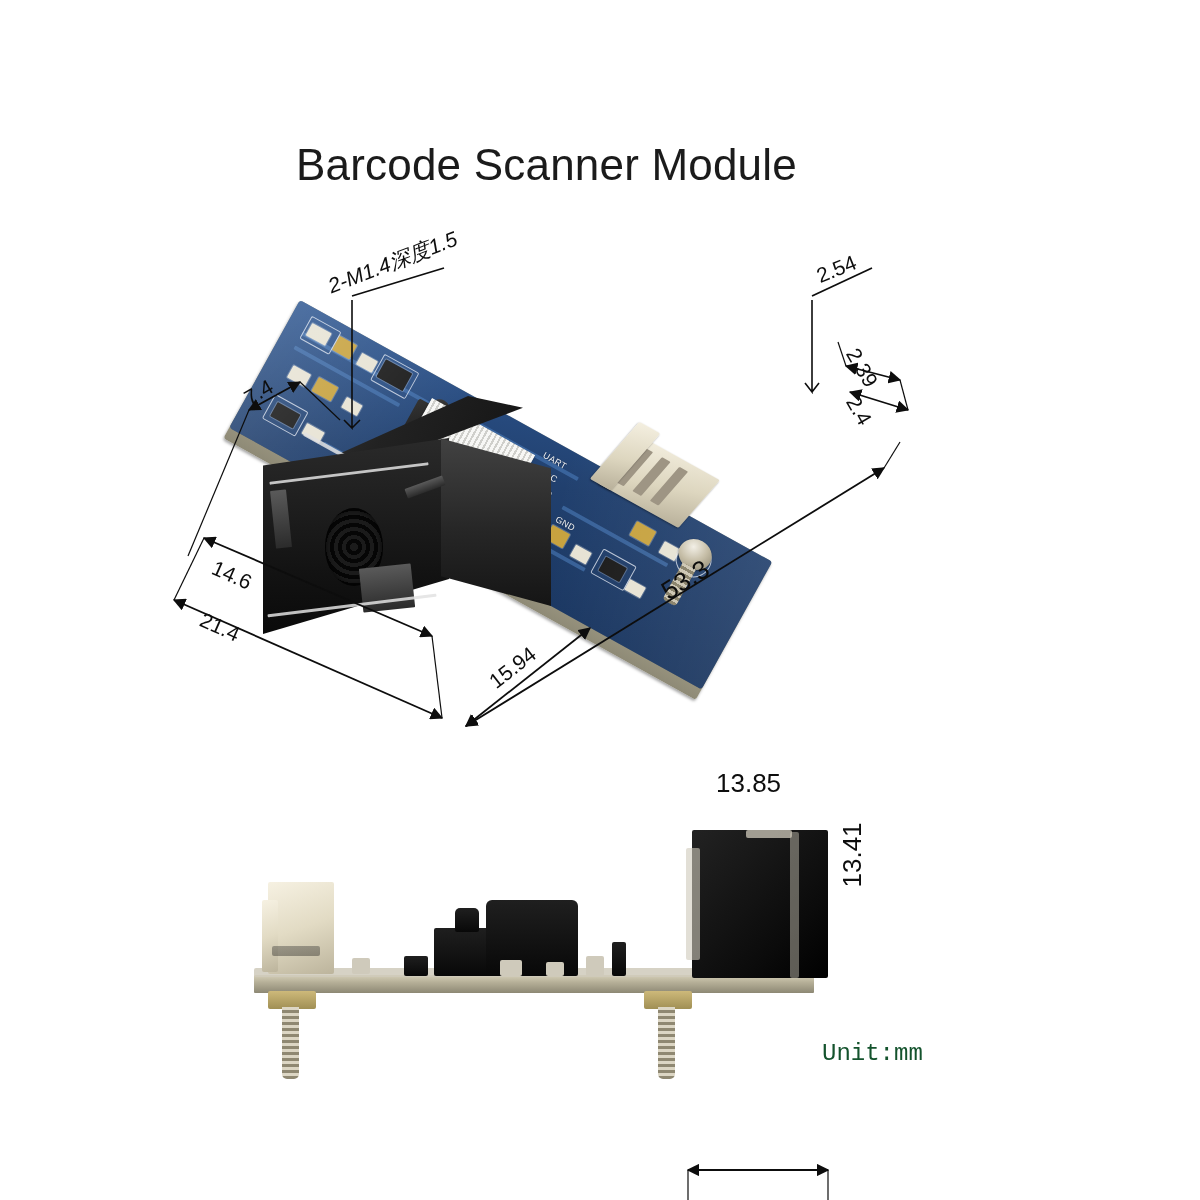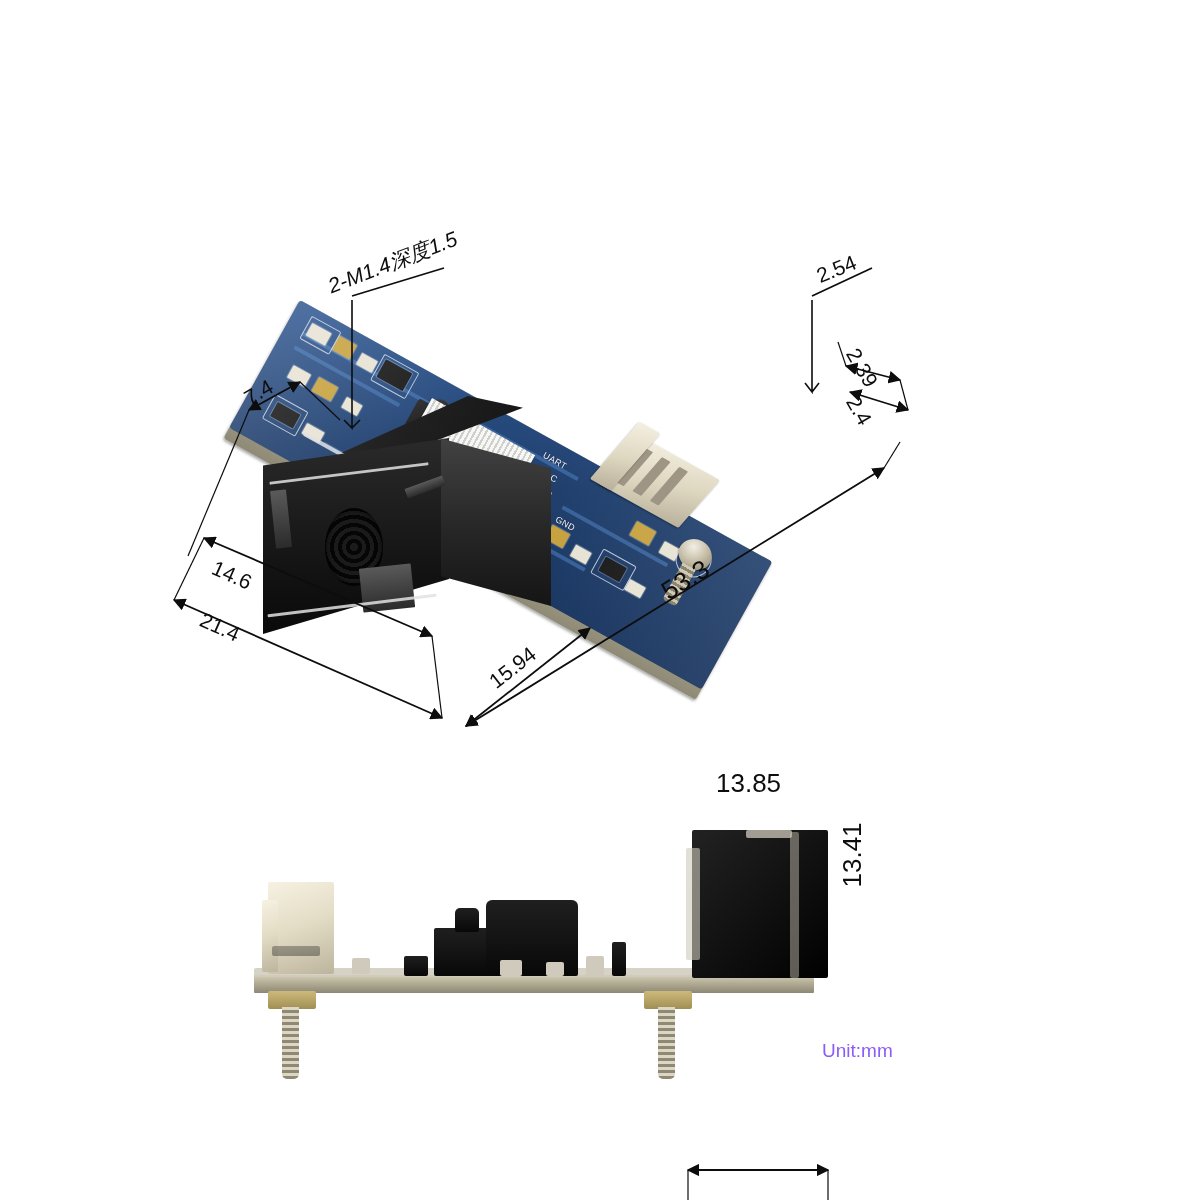--- a/index.html
+++ b/index.html
@@ -292,30 +292,32 @@
   .sv-head {
     position: absolute;
     background: linear-gradient(135deg, #222 0%, #0b0b0b 70%, #000 100%);
     border-radius: 2px;
   }
 
   #unit-label {
     position: absolute;
     left: 822px;
     top: 1040px;
-    font-size: 19px;
-    color: #8b5cf6;
+    font-size: 24px;
+    color: #14532d;
     white-space: nowrap;
+    font-family: Liberation Mono, monospace;
   }
 </style>
 </head>
 <body>
 
 <div id="page">
 
+  <div id="title">Barcode Scanner Module</div>
 
   <div id="iso">
 
     <div class="pcb-wrap">
       <div class="pcb-edge"></div>
       <div class="pcb-top">
 
         <div class="trace" style="left:18px;  top:26px;  width:150px; height:4px;"></div>
         <div class="trace" style="left:18px;  top:42px;  width:120px; height:4px;"></div>
         <div class="trace" style="left:200px; top:20px;  width:130px; height:4px;"></div>

